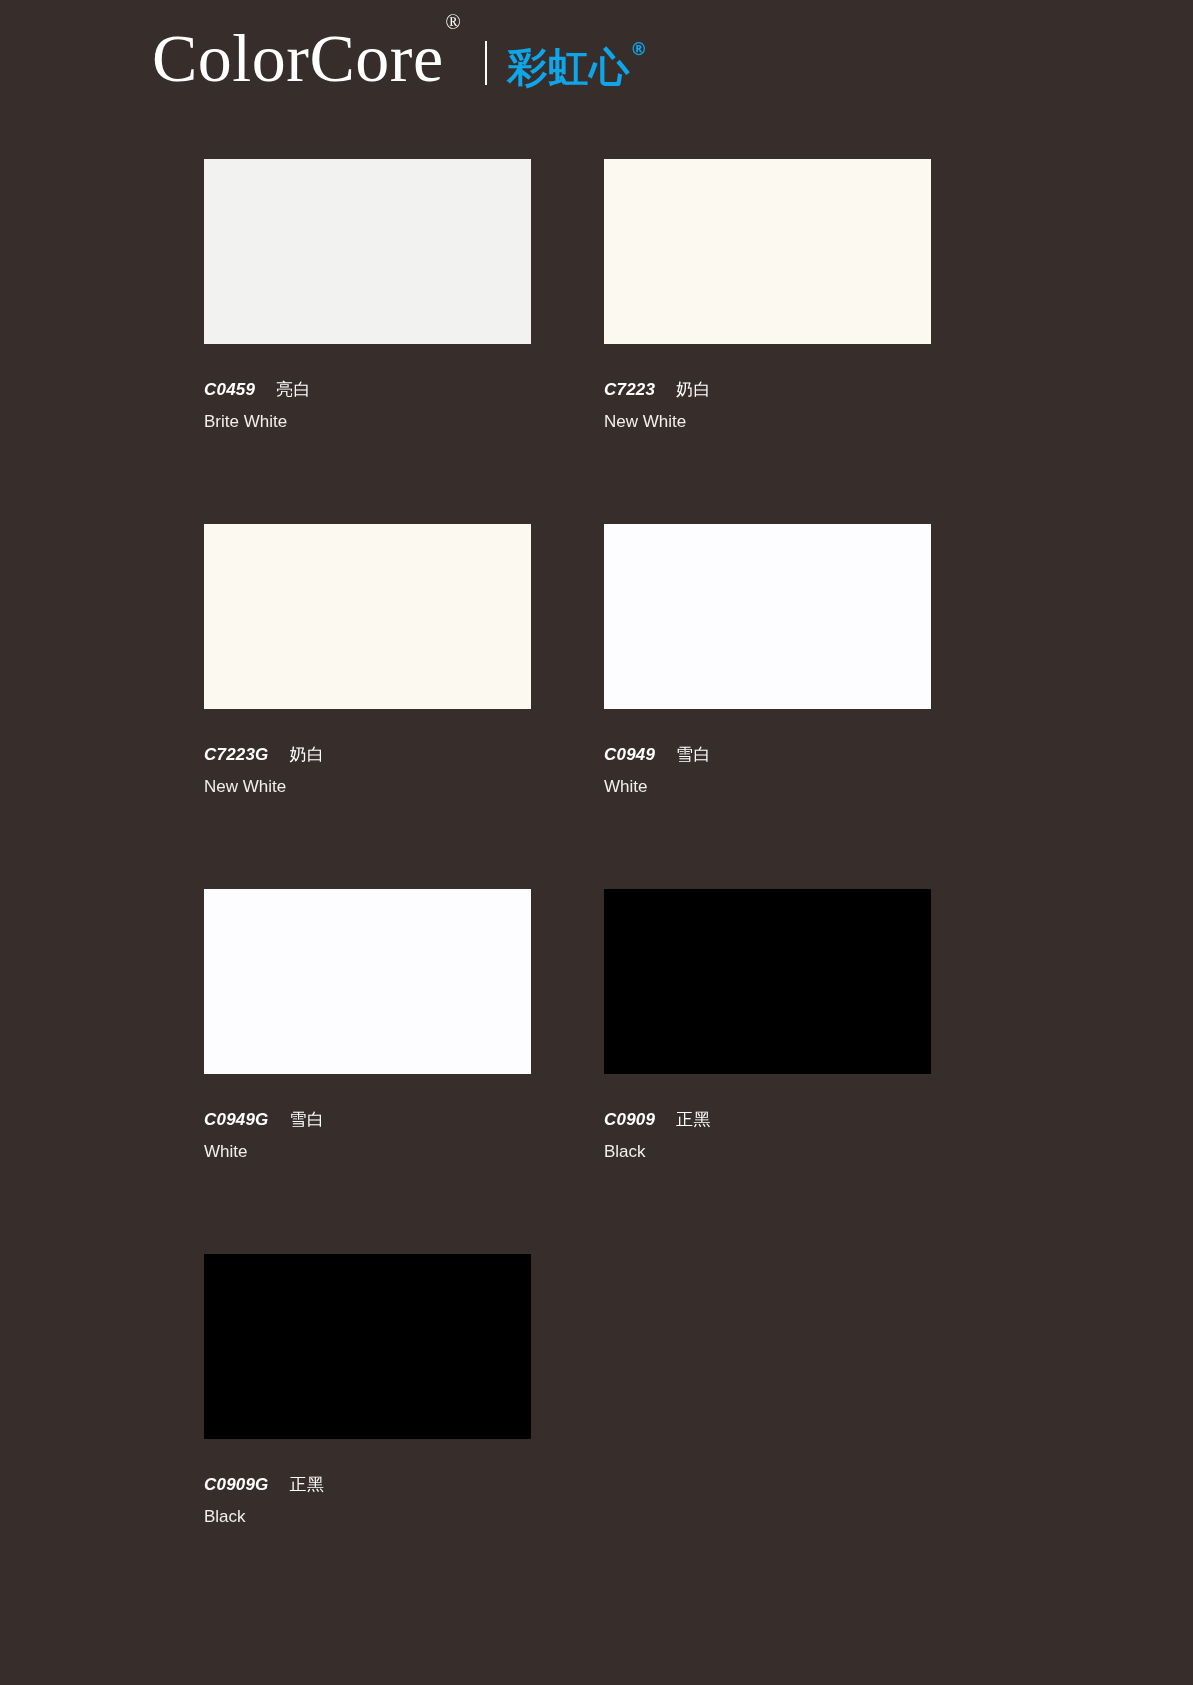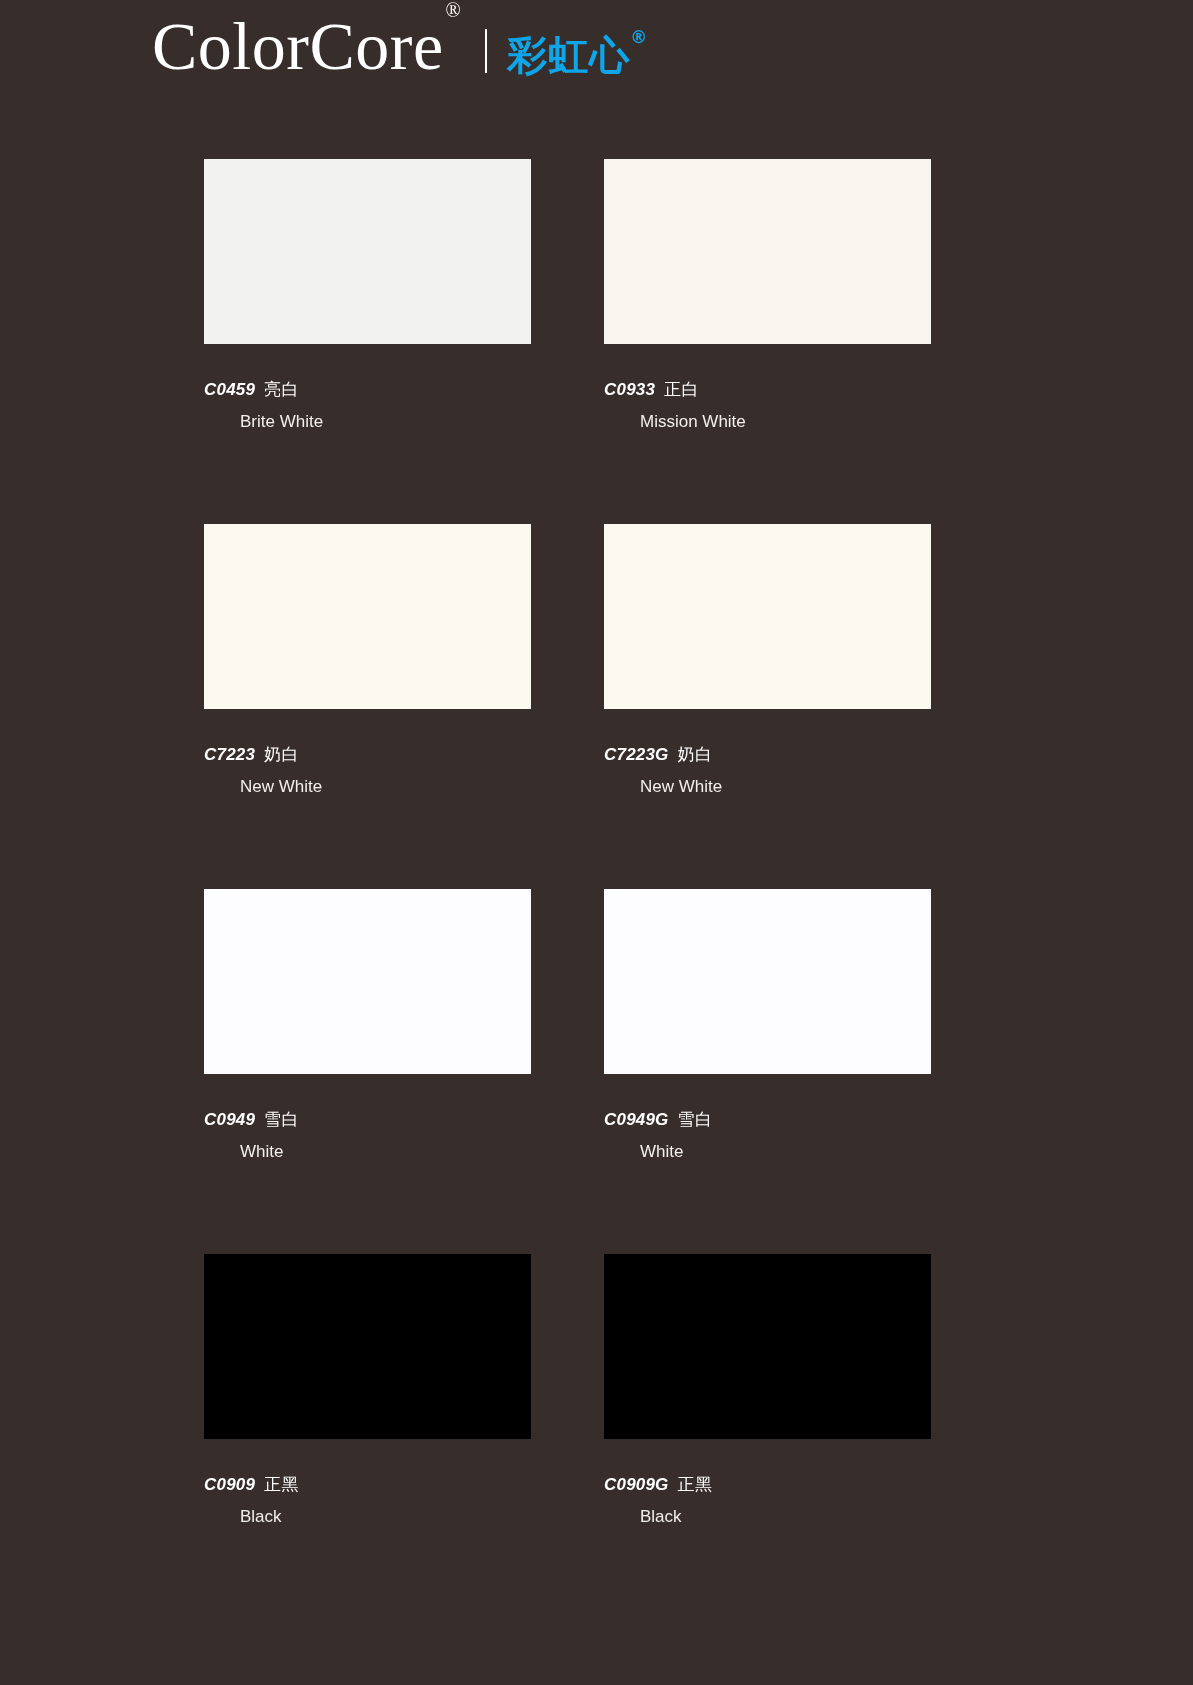--- a/index.html
+++ b/index.html
@@ -18,21 +18,21 @@
     position: relative;
     width: 1193px;
     height: 1685px;
     background: #372e2c;
   }
 
   
   .brand {
     position: absolute;
     left: 152px;
-    top: 12px;
+    top: 24px;
     display: flex;
     align-items: baseline;
     height: 78px;
     justify-content: flex-end;
   }
   .brand-wordmark {
     font-family: "Liberation Serif", "DejaVu Serif", serif;
     font-size: 68px;
     line-height: 1;
     letter-spacing: 0.5px;
@@ -105,57 +105,49 @@
     white-space: nowrap;
   }
   .swatch-code {
     font-weight: 700;
     letter-spacing: 0.2px;
     font-style: italic;
   }
   .swatch-cn {
     font-weight: 400;
     font-family: "DejaVu Sans", "Liberation Sans", sans-serif;
-    margin-left: 9px;
+    margin-left: 21px;
     letter-spacing: 0.5px;
   }
   .swatch-en {
     font-size: 17px;
     font-weight: 400;
     color: #f2efec;
     line-height: 1.35;
     margin-top: 9px;
     white-space: nowrap;
-    margin-left: 36px;
   }
 </style>
 </head>
 <body>
 
 <div class="page">
 
   <div class="brand">
     <span class="brand-wordmark"><span>ColorCore</span><span class="brand-reg">®</span></span>
     <span class="brand-sep"></span>
     <span class="brand-cn"><span>彩虹心</span><span class="brand-cn-reg">®</span></span>
   </div>
 
   <div class="grid" id="swatch-grid">
       <div class="swatch-cell">
         <div class="swatch-chip" style="background: rgb(242, 242, 240);"></div>
         <div class="swatch-meta">
           <div class="swatch-line1"><span class="swatch-code">C0459</span><span class="swatch-cn">亮白</span></div>
           <div class="swatch-en">Brite White</div>
-        </div>
-      </div>
-      <div class="swatch-cell">
-        <div class="swatch-chip" style="background: rgb(248, 245, 239);"></div>
-        <div class="swatch-meta">
-          <div class="swatch-line1"><span class="swatch-code">C0933</span><span class="swatch-cn">正白</span></div>
-          <div class="swatch-en">Mission White</div>
         </div>
       </div>
       <div class="swatch-cell">
         <div class="swatch-chip" style="background: rgb(252, 249, 240);"></div>
         <div class="swatch-meta">
           <div class="swatch-line1"><span class="swatch-code">C7223</span><span class="swatch-cn">奶白</span></div>
           <div class="swatch-en">New White</div>
         </div>
       </div>
       <div class="swatch-cell">

